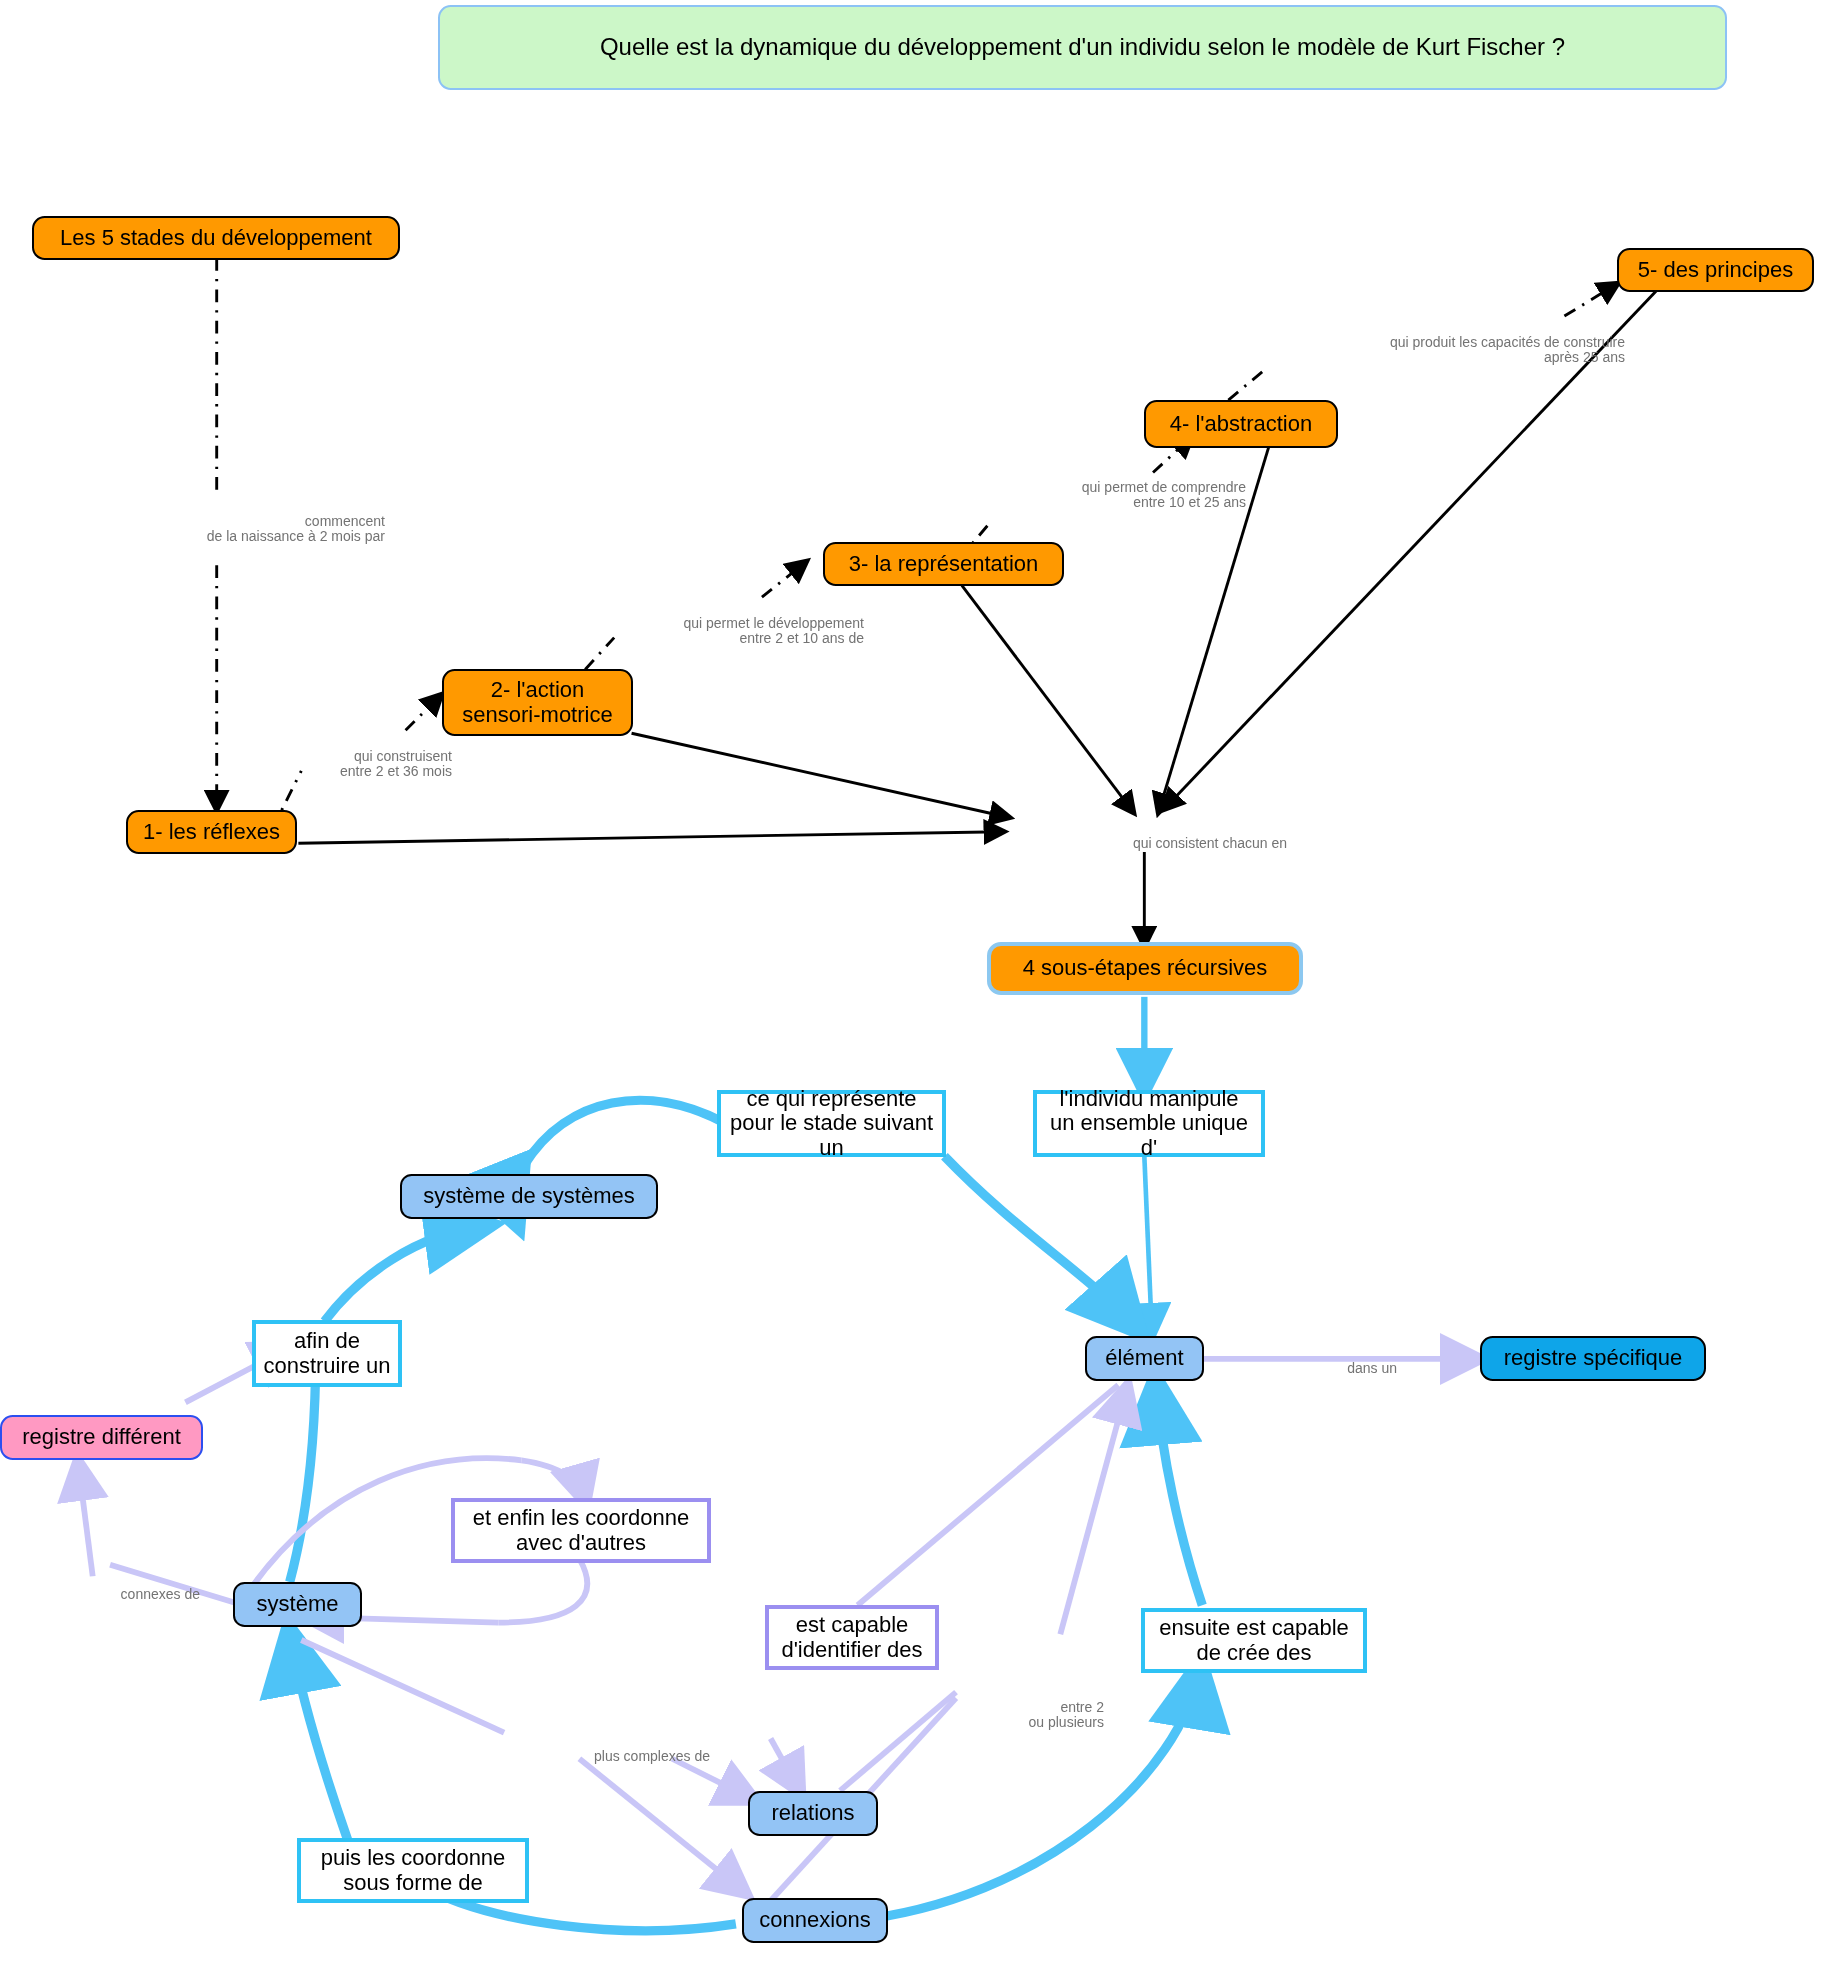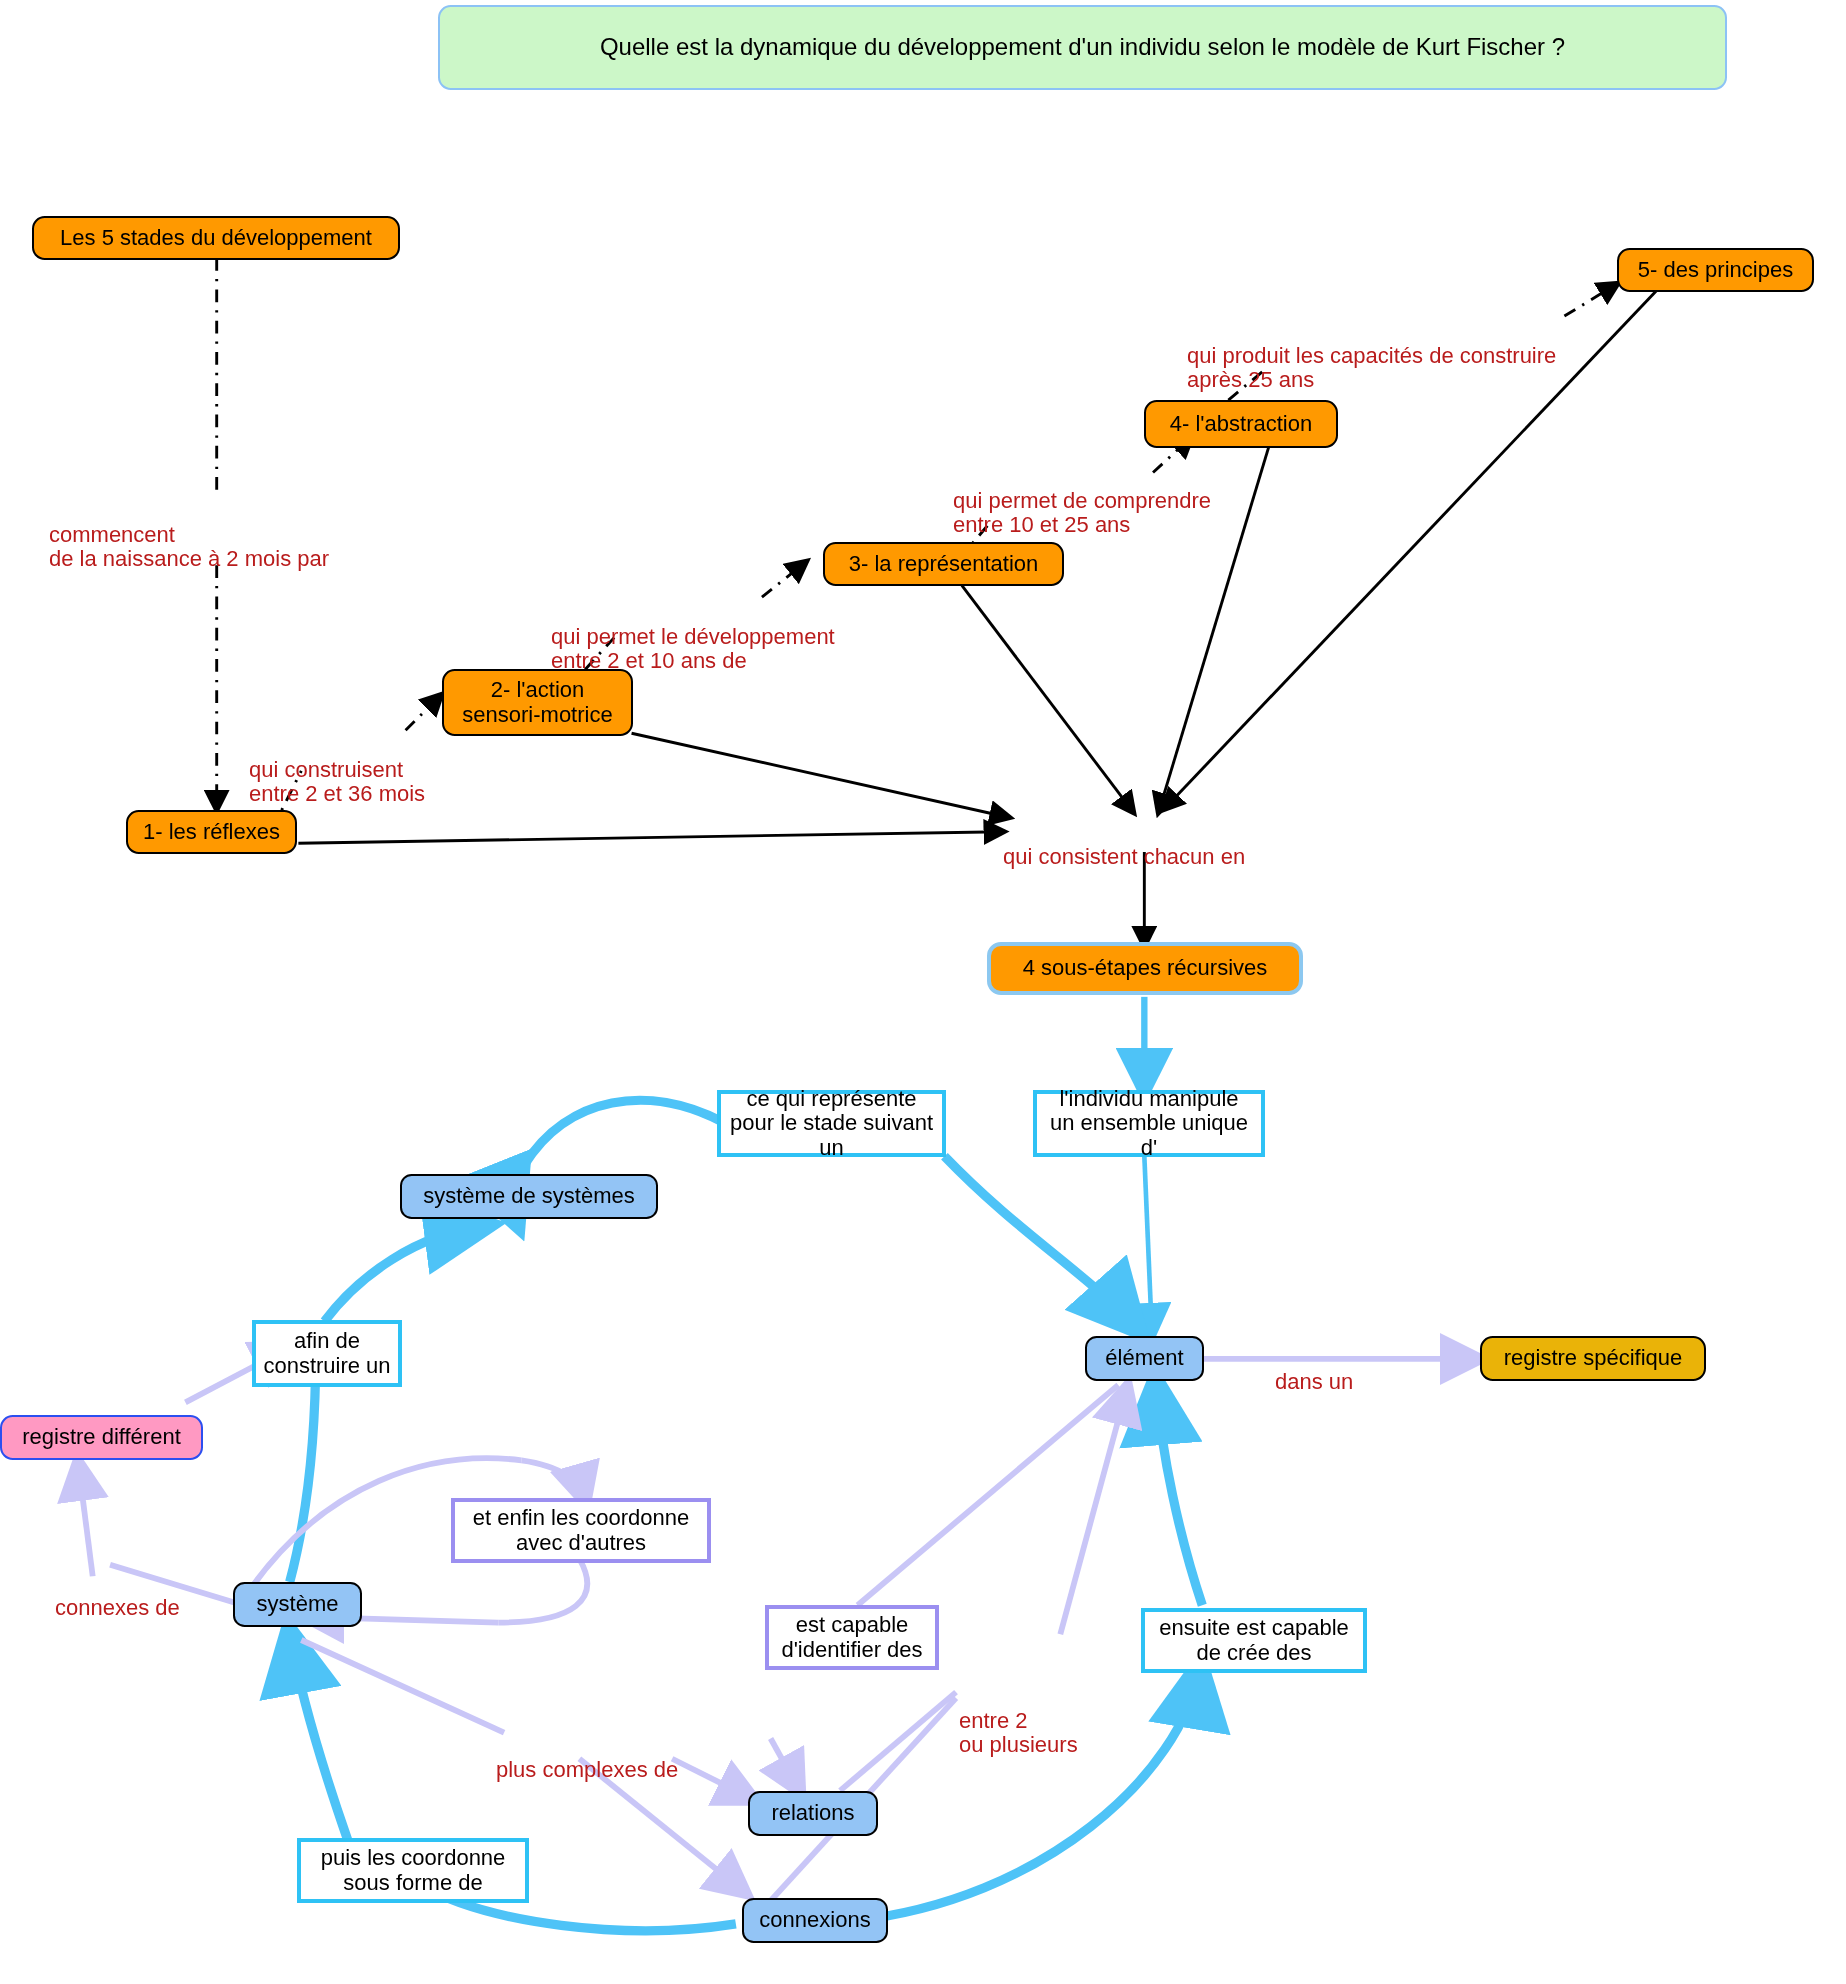--- a/index.html
+++ b/index.html
@@ -53,21 +53,21 @@
   .blue{
     background:#93c4f5;
     border:2.3px solid #000000;
     border-radius:11.6px;
     font-size:22px;
     padding:3.5px 10.4px;
   }
 
   
   .pink{
-    background:#eab308;
+    background:#0ea5e9;
     border:2.3px solid #000000;
     border-radius:12.7px;
     font-size:22px;
     padding:3.5px 11.6px;
   }
   .pink-blueborder{
     background:#ff99c2;
     border:2.3px solid #2b4ff0;
     border-radius:12.7px;
     font-size:22px;
@@ -87,23 +87,23 @@
     background:#ffffff;
     border:4.6px solid #9b8ff0;
     border-radius:0px;
     font-size:22px;
     padding:2.3px 7px;
   }
 
   
   .plainlabel{
     position:absolute;
-    font-size:22px;
-    color:#b91c1c;
-    text-align:left;
+    font-size:14px;
+    color:#737373;
+    text-align:right;
     line-height:1.12;
     white-space:pre-line;
     z-index:6;
     background:transparent;
   }
 </style>
 </head>
 <body>
 
 <div id="canvas">

